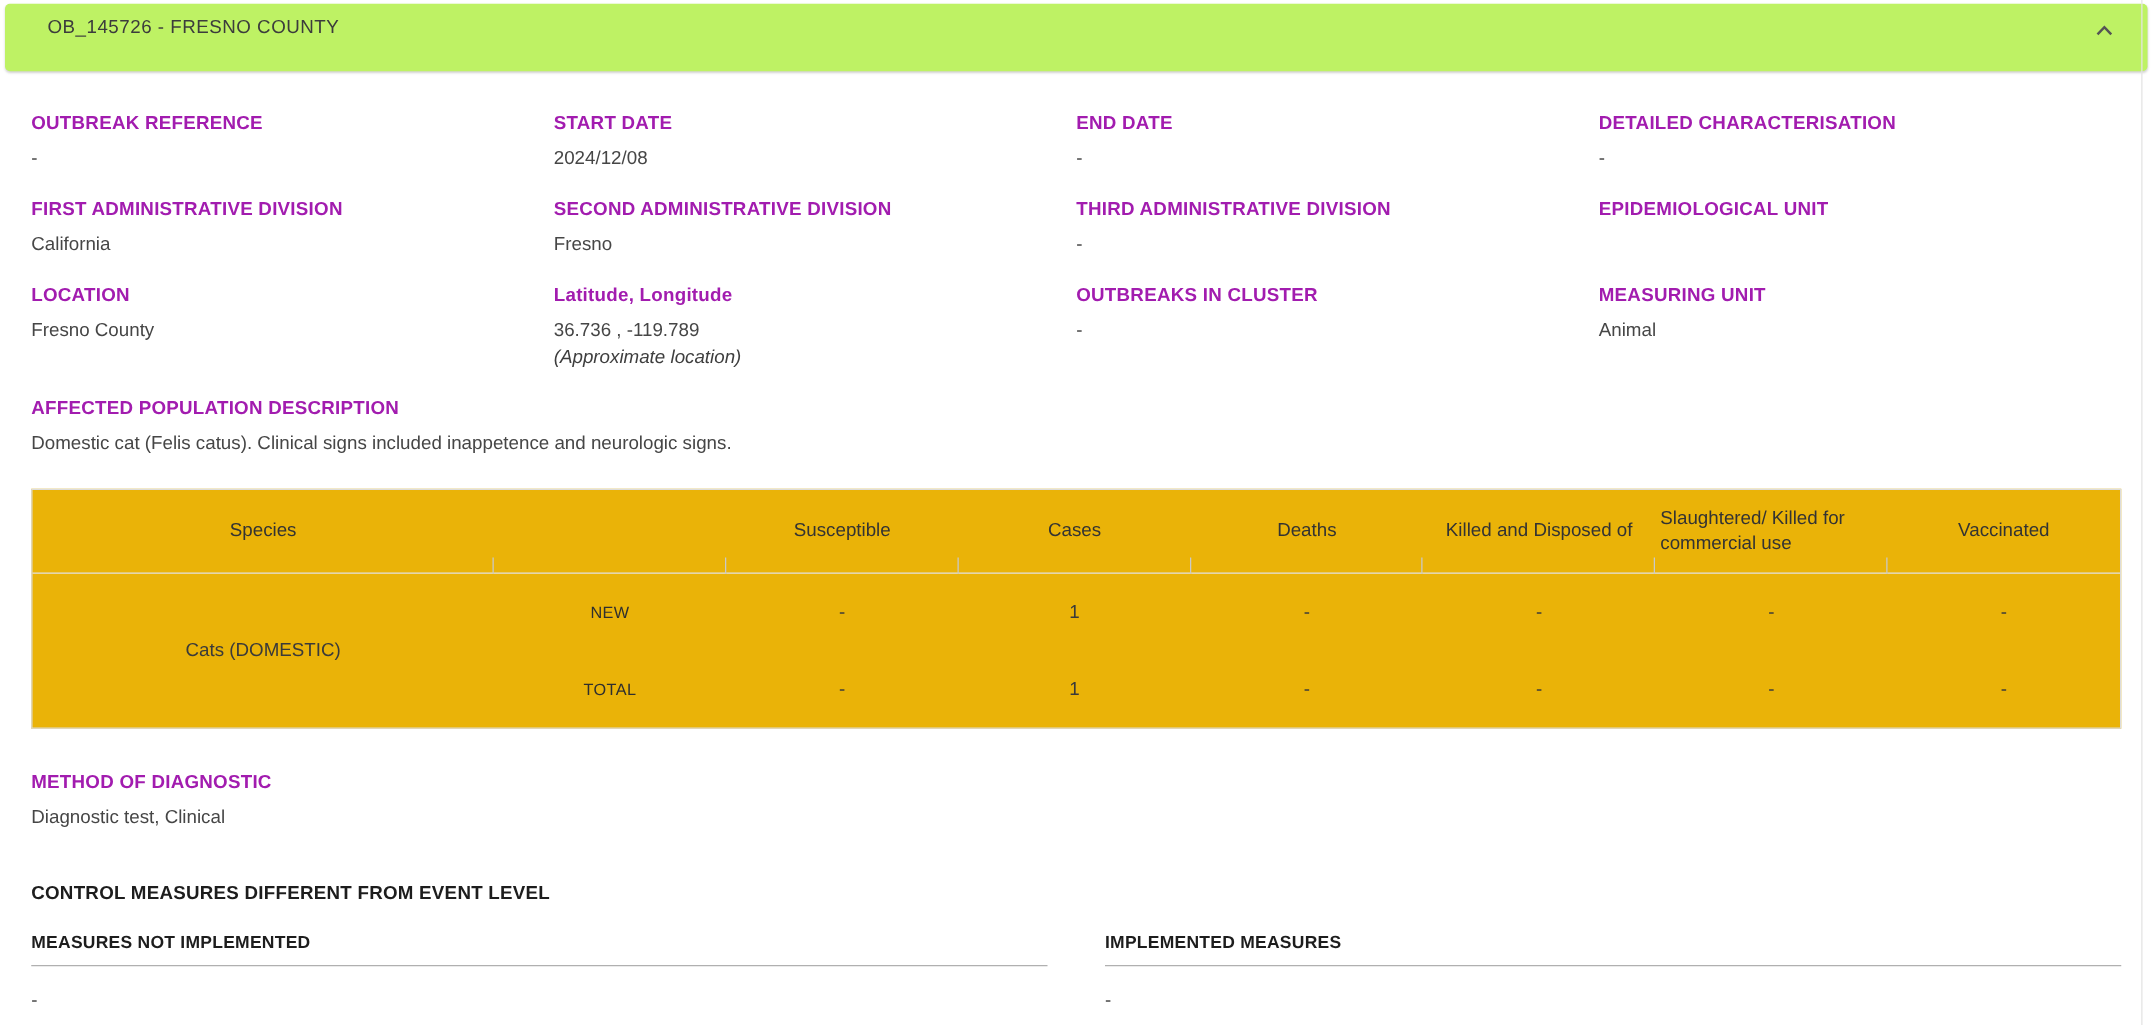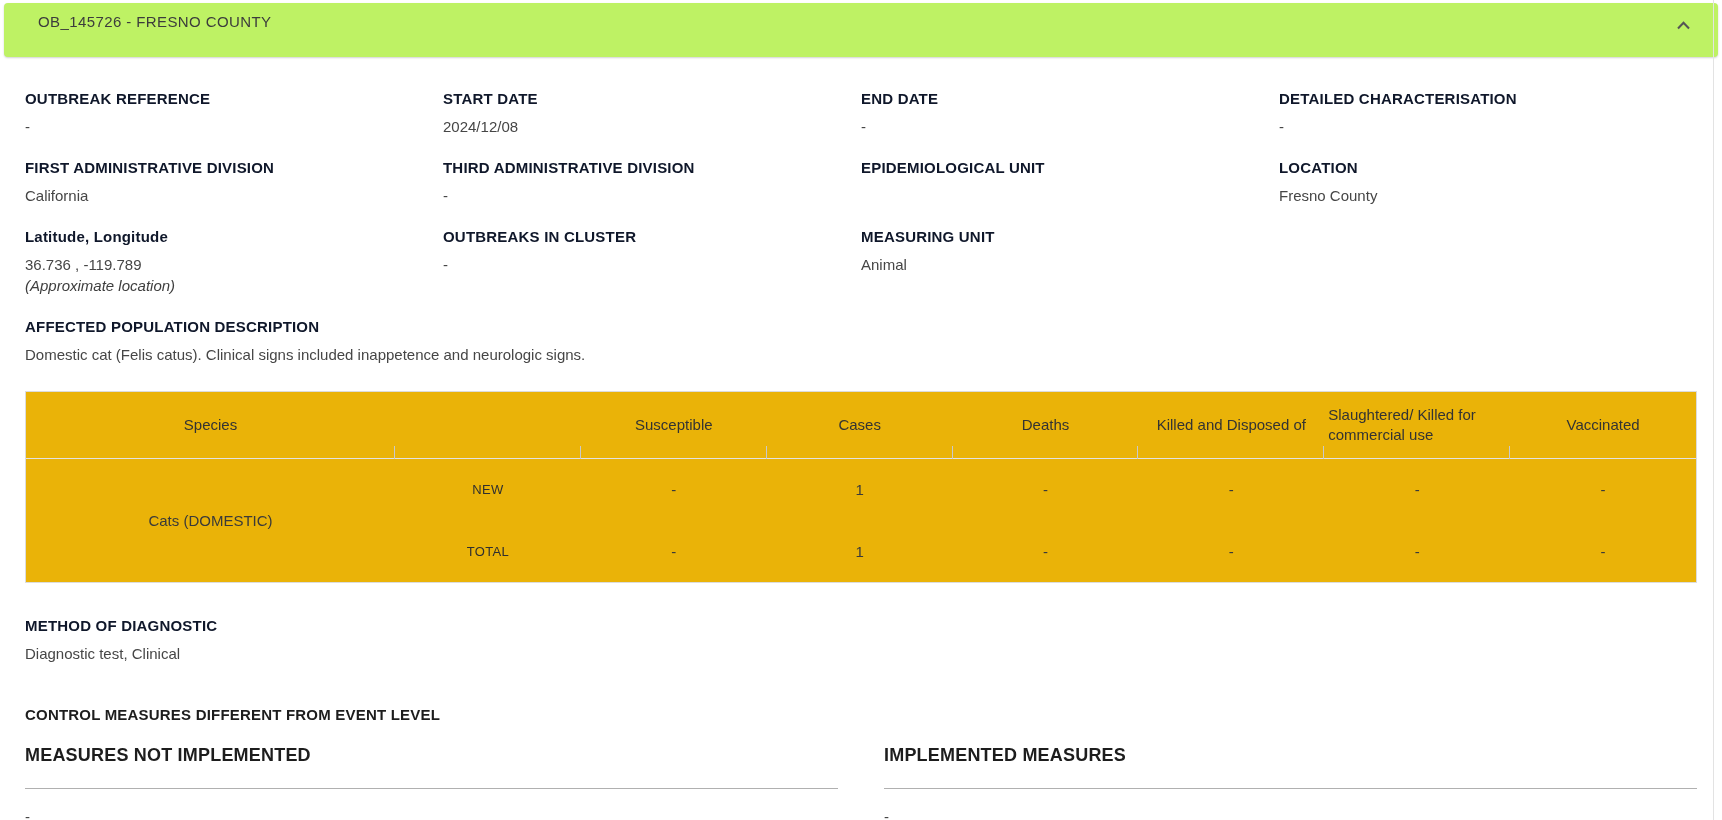--- a/index.html
+++ b/index.html
@@ -36,21 +36,21 @@
   .content { padding: 31px 25px 0 25px; }
 
   .fields-grid {
     display: grid;
     grid-template-columns: repeat(4, 1fr);
     row-gap: 20px;
   }
   .field-label {
     font-size: 15px;
     font-weight: 700;
-    color: #0f172a;
+    color: #a21caf;
     letter-spacing: 0.2px;
     margin-bottom: 7px;
     line-height: 21px;
   }
   .field-value {
     font-size: 15px;
     color: #464646;
     line-height: 21px;
   }
   .lat-note { font-style: italic; color: #3e3e3e; }
@@ -103,25 +103,25 @@
     color: #1d1d1d;
     letter-spacing: 0.2px;
   }
   .measures-grid {
     margin-top: 22px;
     display: grid;
     grid-template-columns: 1fr 1fr;
     column-gap: 46px;
   }
   .measure-head {
-    font-size: 18px;
+    font-size: 14px;
     font-weight: 700;
     color: #1d1d1d;
     letter-spacing: 0.2px;
-    padding-bottom: 22px;
+    padding-bottom: 11px;
     border-bottom: 1px solid #b0b0b0;
   }
   .measure-value {
     margin-top: 19px;
     font-size: 15px;
     color: #464646;
   }
 
   .scroll-line {
     position: absolute;
@@ -161,20 +161,24 @@
       <div class="field-value">-</div>
     </div>
     <div class="field">
       <div class="field-label">DETAILED CHARACTERISATION</div>
       <div class="field-value">-</div>
     </div>
 
     <div class="field">
       <div class="field-label">FIRST ADMINISTRATIVE DIVISION</div>
       <div class="field-value">California</div>
+    </div>
+    <div class="field">
+      <div class="field-label">SECOND ADMINISTRATIVE DIVISION</div>
+      <div class="field-value">Fresno</div>
     </div>
     <div class="field">
       <div class="field-label">THIRD ADMINISTRATIVE DIVISION</div>
       <div class="field-value">-</div>
     </div>
     <div class="field">
       <div class="field-label">EPIDEMIOLOGICAL UNIT</div>
     </div>
 
     <div class="field">

